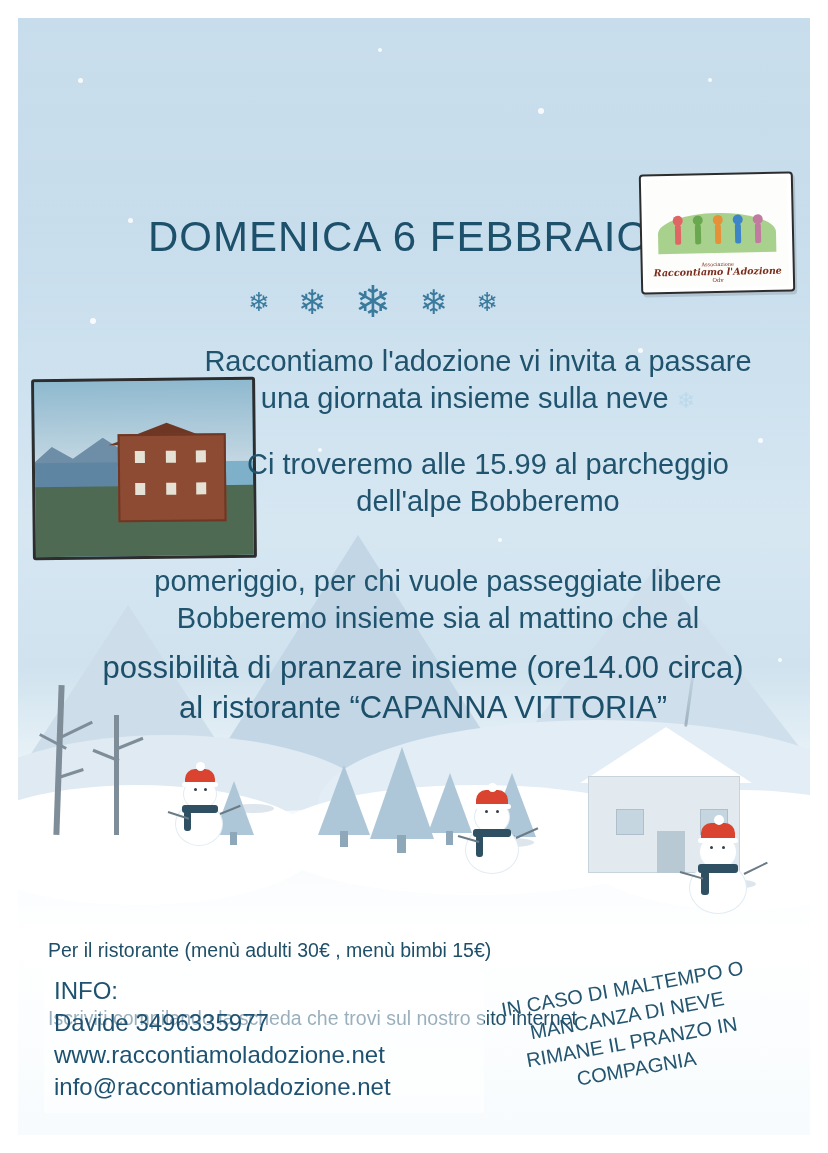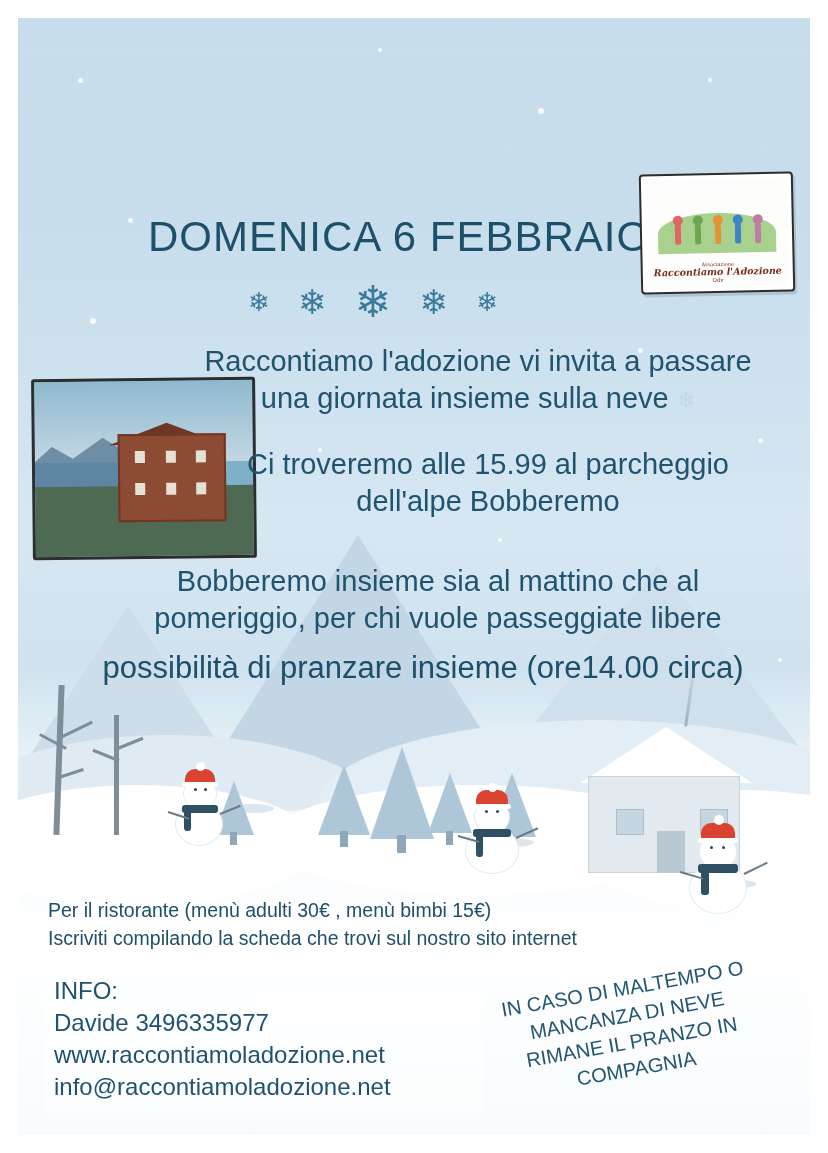--- a/index.html
+++ b/index.html
@@ -366,21 +366,21 @@
   
   .info-small {
     position: absolute;
     left: 30px;
     top: 878px;
     width: 740px;
     font-size: 19.5px;
     line-height: 1.45;
     color: #1f4f68;
   }
-  .info-small div { white-space: nowrap; }
+  .info-small div { white-space: nowrap; margin-top: 40px; }
 
   .info-box {
     position: absolute;
     left: 26px;
     bottom: 22px;
     width: 420px;
     padding: 8px 10px 10px 10px;
     background: rgba(255,255,255,0.55);
     border-radius: 3px;
     font-size: 24px;
@@ -568,26 +568,27 @@
         <span class="inline-flake">❄</span>
       </div>
     </div>
 
     <div class="para p2">
       <div>Ci troveremo alle 15.99 al parcheggio</div>
       <div>dell'alpe Bobberemo</div>
     </div>
 
     <div class="para p3">
+      <div>pomeriggio, per chi vuole passeggiate libere</div>
       <div>Bobberemo insieme sia al mattino che al</div>
-      <div>pomeriggio, per chi vuole passeggiate libere</div>
     </div>
 
     <div class="para p4">
       <div>possibilità di pranzare insieme (ore14.00 circa)</div>
+      <div class="line2">al ristorante “CAPANNA VITTORIA”</div>
     </div>
 
     <div class="info-small">
       <div>Per il ristorante (menù adulti 30€ , menù bimbi 15€)</div>
       <div>Iscriviti compilando la scheda che trovi sul nostro sito internet</div>
     </div>
 
     <div class="info-box">
       <div>INFO:</div>
       <div>Davide 3496335977</div>

